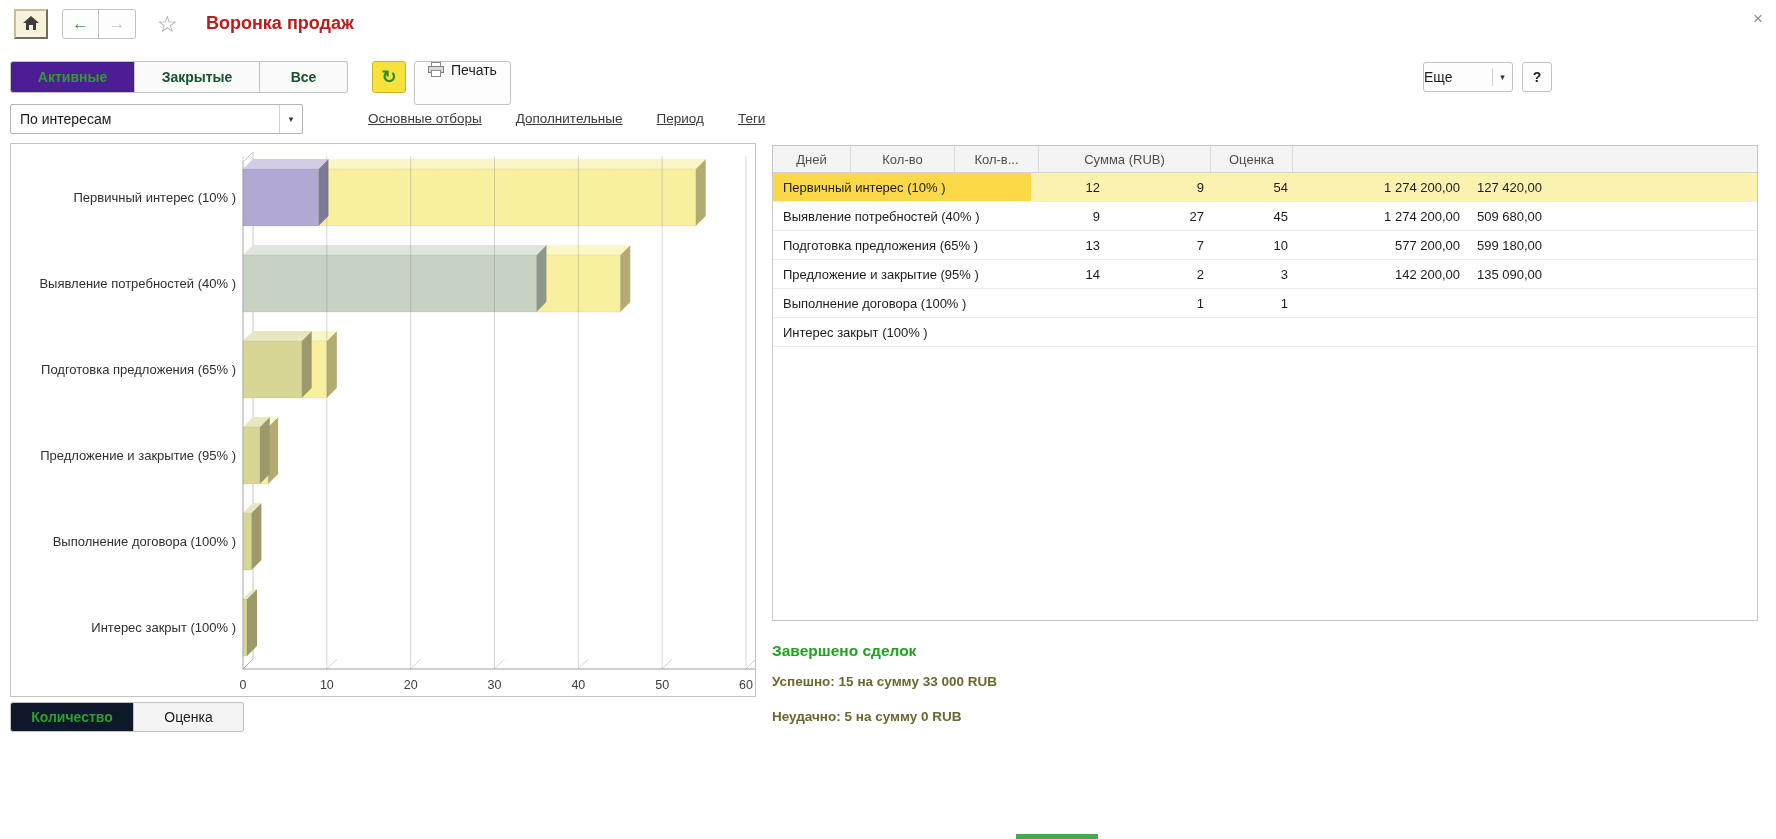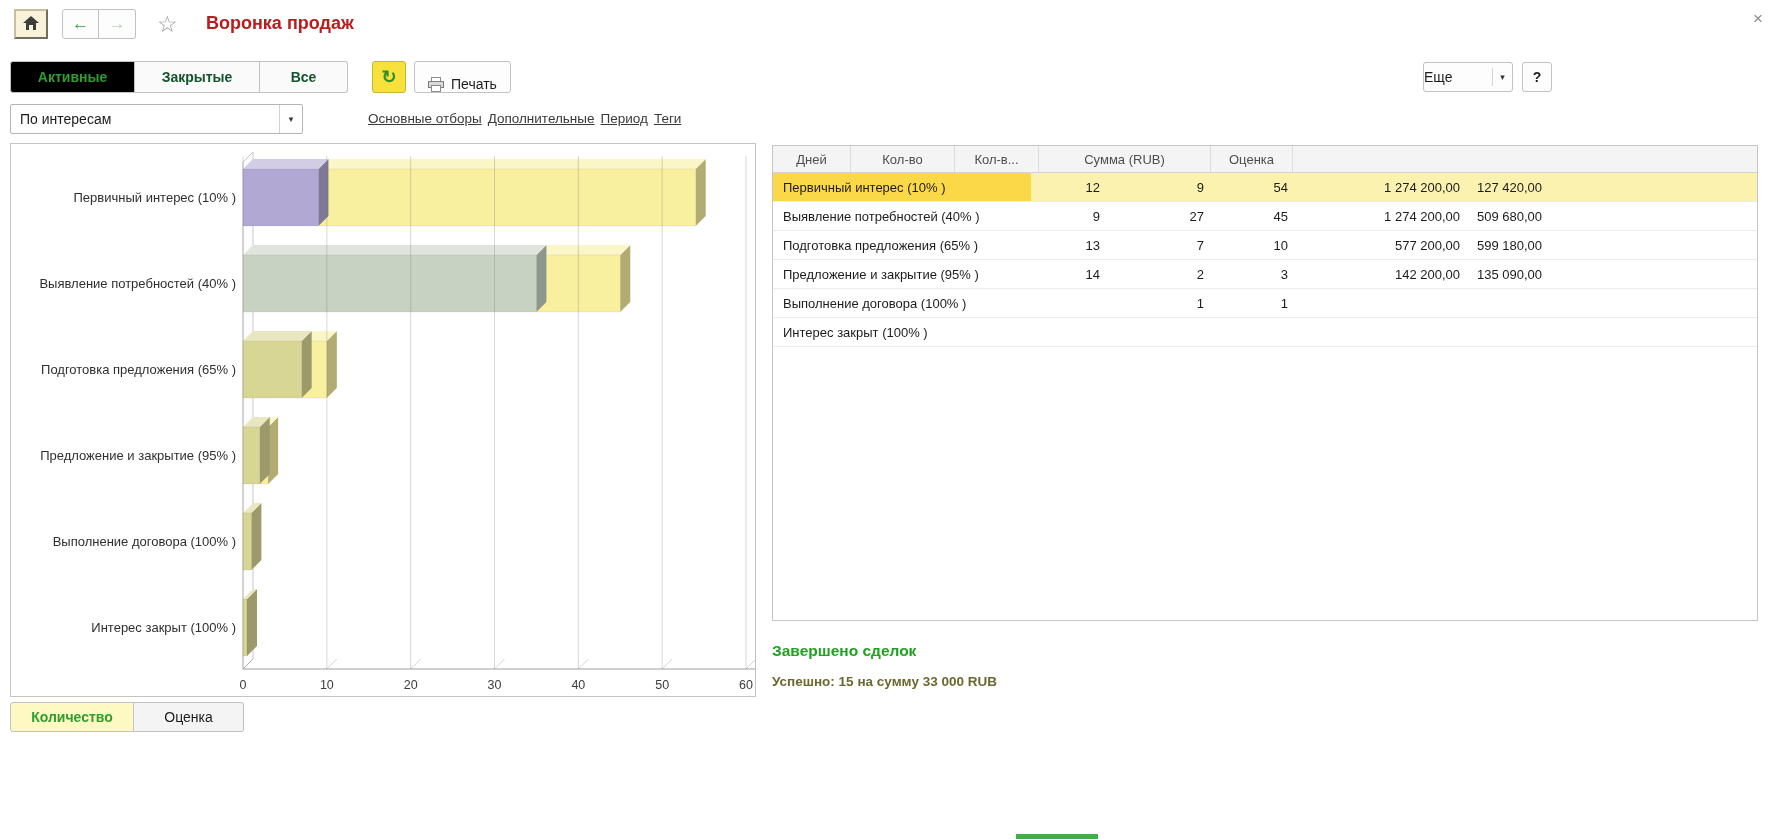--- a/index.html
+++ b/index.html
@@ -18,54 +18,54 @@
 
   
   .cmd{position:absolute;left:10px;top:61px;height:32px;width:1756px}
   .seg{position:absolute;left:0;top:0;display:flex}
   .seg-btn{height:32px;border:1px solid #c2c2c2;background:#fafafa;font-size:14px;font-weight:bold;
            color:#14532d;font-family:inherit;cursor:pointer}
   .seg-btn + .seg-btn{border-left:none}
   .seg-btn:nth-child(1){width:125px;border-radius:3px 0 0 3px}
   .seg-btn:nth-child(2){width:125px}
   .seg-btn:nth-child(3){width:88px;border-radius:0 3px 3px 0}
-  .seg-btn.active{background:#000000;color:#2e9e2e}
+  .seg-btn.active{background:#4c1d95;color:#2e9e2e}
   .refresh-btn{position:absolute;left:362px;top:0;width:34px;height:32px;background:#f9e13c;
                border:1px solid #c9b42b;border-radius:3px;color:#2e8f2e;font-size:18px;font-weight:bold;
                display:flex;align-items:center;justify-content:center;cursor:pointer}
-  .print-btn{position:absolute;left:404px;top:0;height:32px;padding:0 13px;display:flex;gap:7px;
-             align-items:flex-end;border:1px solid #c2c2c2;border-radius:3px;background:#fdfdfd;
+  .print-btn{position:absolute;left:404px;top:0;height:44px;padding:0 13px;display:flex;gap:7px;
+             align-items:flex-start;border:1px solid #c2c2c2;border-radius:3px;background:#fdfdfd;
              font-size:14px;cursor:pointer}
   .more-btn{position:absolute;right:253px;top:1px;width:90px;height:30px;display:flex;align-items:center;
             border:1px solid #c2c2c2;border-radius:3px;background:#fdfdfd;font-size:14px;cursor:pointer}
   .more-btn .lbl{flex:1;text-align:left}
   .more-btn .div{width:1px;height:18px;background:#d4d4d4}
   .more-btn .arr{width:19px;text-align:center;font-size:9px;color:#333}
   .help-btn{position:absolute;right:214px;top:1px;width:30px;height:30px;border:1px solid #c2c2c2;
             border-radius:3px;background:#fdfdfd;font-size:14px;font-weight:bold;display:flex;
             align-items:center;justify-content:center;cursor:pointer}
 
   
   .filter{position:absolute;left:10px;top:104px;height:30px;width:1756px}
   .combo{position:absolute;left:0;top:0;width:293px;height:30px;border:1px solid #b5b5b5;border-radius:2px;
          background:#fff;display:flex;align-items:center;cursor:pointer}
   .combo-text{flex:1;padding-left:9px;font-size:14px}
   .combo-arrow{width:23px;height:100%;border-left:1px solid #d2d2d2;display:flex;align-items:center;
                justify-content:center;font-size:9px;color:#333}
-  .links{position:absolute;left:358px;top:7px;display:flex;gap:6px}
+  .links{position:absolute;left:358px;top:7px;display:flex;gap:34px}
   .flink{font-size:13.5px;color:#3a3a3a;text-decoration:underline;cursor:pointer;white-space:nowrap}
 
   
   .chart-panel{position:absolute;left:10px;top:143px;width:746px;height:554px;border:1px solid #c3c3c3;background:#fff}
   .chart-tabs{position:absolute;left:10px;top:702px;display:flex}
   .ctab{height:30px;border:1px solid #c2c2c2;background:#f4f4f4;font-size:14px;color:#1c1c1c;
         display:flex;align-items:center;justify-content:center;cursor:pointer}
   .ctab:nth-child(1){width:124px;border-radius:3px 0 0 3px}
   .ctab:nth-child(2){width:110px;border-left:none;border-radius:0 3px 3px 0}
-  .ctab.active{background:#fef9c3;color:#2e9e2e;font-weight:bold}
+  .ctab.active{background:#0f172a;color:#2e9e2e;font-weight:bold}
 
   
   .grid{position:absolute;left:772px;top:145px;width:986px;height:476px;border:1px solid #c6c6c6;background:#fff}
   .thead{display:flex;height:27px;background:#f4f4f4;border-bottom:1px solid #d4d4d4}
   .th{display:flex;align-items:center;justify-content:center;font-size:13px;color:#4e4e4e;
       border-right:1px solid #dcdcdc;cursor:pointer}
   .th.c-fill{border-right:none}
   .tr{display:flex;height:29px;border-bottom:1px solid #ececec;font-size:13px;cursor:pointer}
   .td{display:flex;align-items:center;white-space:nowrap;overflow:hidden}
   .td.c-etap{padding-left:10px;justify-content:flex-start}
@@ -285,18 +285,19 @@
           <div class="td c-fill"></div>
         </div>
       </div>
   </div>
 
   <div class="summary">
     <div class="sum-col-2">
       <div class="sum-title">Завершено сделок</div>
       <div>
           <div class="sum-line">Успешно: 15 на сумму 33 000 RUB</div>
+          <div class="sum-line">Неудачно: 5 на сумму 0 RUB</div>
         </div>
     </div>
   </div>
 
   <div class="green-strip"></div>
 </div>
 
 </body></html>

